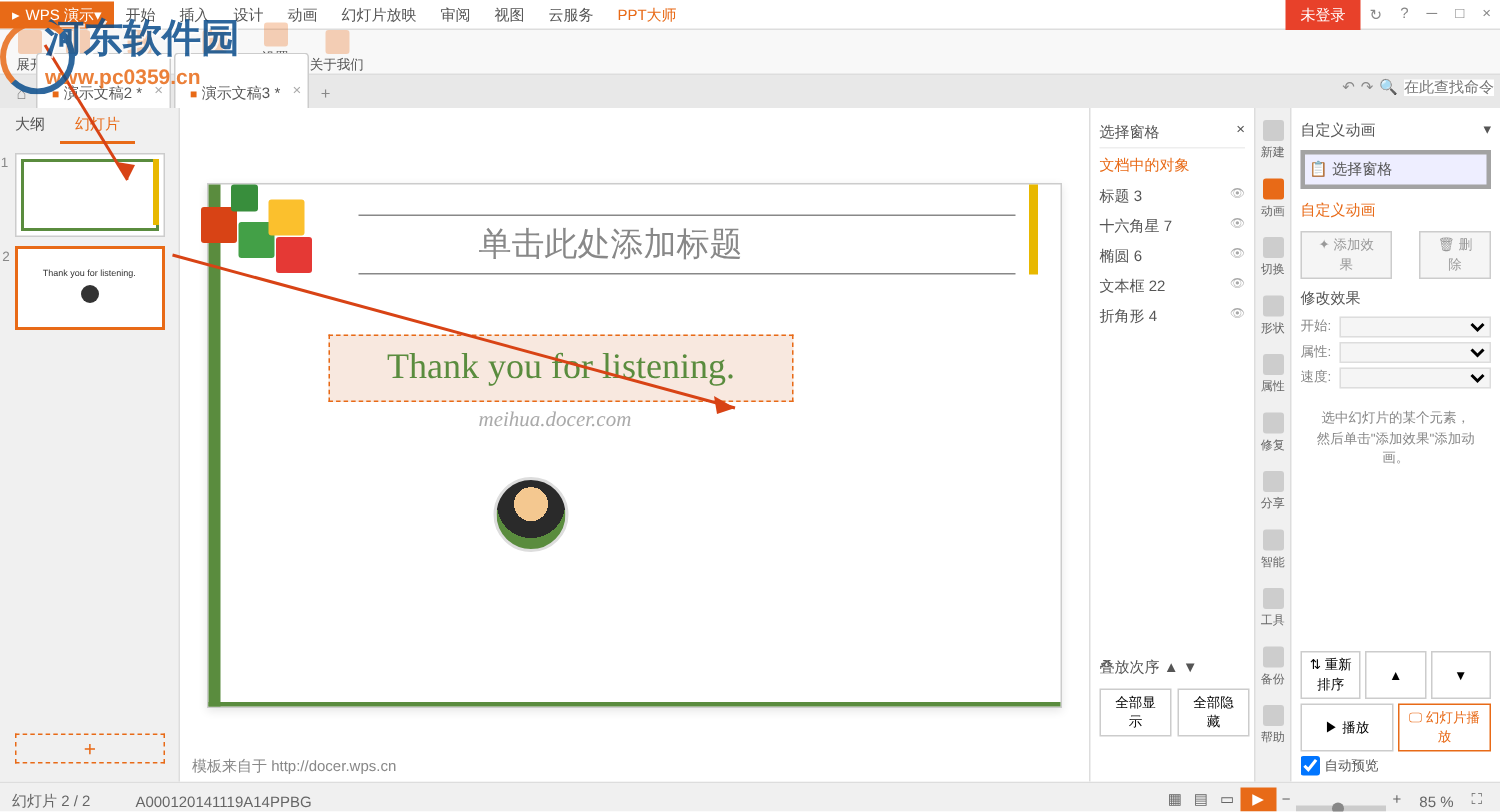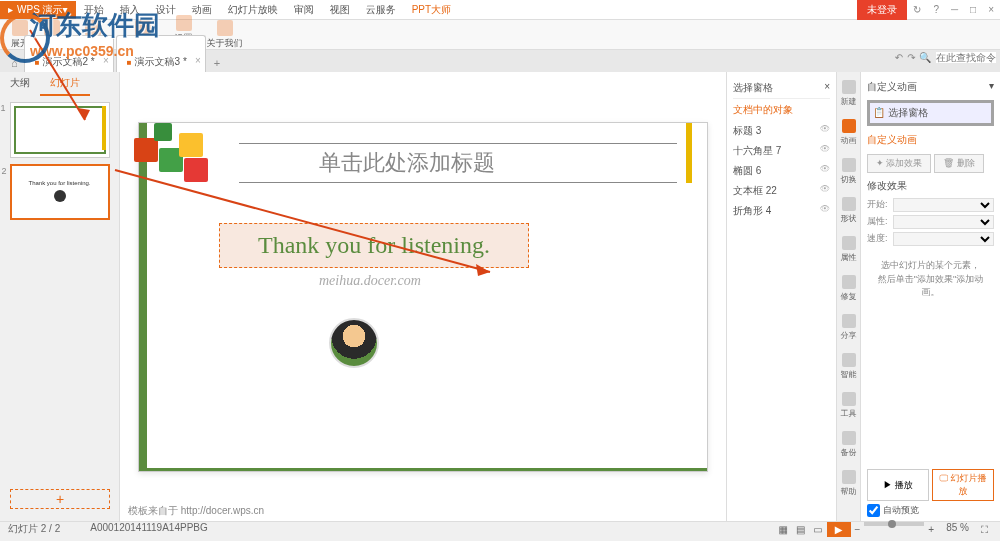--- a/index.html
+++ b/index.html
@@ -71,33 +71,33 @@
 .toolstrip { width: 24px; background: #f0f0f0; border-left: 1px solid #ddd; display: flex; flex-direction: column; align-items: center; padding-top: 8px; gap: 12px; }
 .tool-item { width: 18px; text-align: center; font-size: 8px; color: #666; cursor: pointer; }
 .tool-item .ti-icon { width: 14px; height: 14px; background: #999; opacity: 0.4; margin: 0 auto 2px; border-radius: 2px; }
 .tool-item.active .ti-icon { background: #e86a17; opacity: 1; }
 
 .panel-anim { width: 140px; background: #fff; border-left: 1px solid #ddd; padding: 6px; font-size: 10px; position: relative; }
 .anim-header { color: #555; padding: 2px 0; display: flex; justify-content: space-between; }
 .anim-sel { background: #eef; padding: 3px; margin: 4px 0; color: #555; border: 3px solid #a3a3a3; }
 .anim-section { color: #e86a17; padding: 3px 0; }
 .anim-sub { color: #555; padding: 2px 0; }
-.anim-row { display: flex; gap: 3px; margin: 4px 0; }
+.anim-row { display: flex; gap: 18px; margin: 4px 0; }
 .anim-btn { border: 1px solid #ccc; padding: 2px 8px; font-size: 9px; background: #f5f5f5; color: #999; }
 .anim-field { display: flex; font-size: 9px; margin: 3px 0; }
 .anim-field label { width: 26px; color: #888; }
 .anim-field select { flex: 1; border: 1px solid #ddd; font-size: 9px; background: #f5f5f5; }
 .anim-hint { color: #888; font-size: 9px; padding: 10px; text-align: center; line-height: 1.5; }
 .anim-bottom { position: absolute; bottom: 4px; left: 6px; right: 6px; }
 .anim-play-row { display: flex; gap: 3px; margin: 3px 0; }
 .anim-play-btn { border: 1px solid #ccc; padding: 2px 4px; font-size: 9px; flex: 1; background: #fff; }
 .anim-play-btn.orange { border-color: #e86a17; color: #e86a17; }
 .anim-check { font-size: 9px; color: #555; display: flex; align-items: center; gap: 3px; }
 
-.statusbar { height: 20px; background: #f0f0f0; border-top: 1px solid #ddd; display: flex; align-items: flex-start; padding: 0 8px; font-size: 10px; color: #666; }
+.statusbar { height: 20px; background: #f0f0f0; border-top: 1px solid #ddd; display: flex; align-items: flex-end; padding: 0 8px; font-size: 10px; color: #666; }
 .statusbar .sp { flex: 1; }
 .statusbar .view-btn { padding: 2px 4px; cursor: pointer; }
 .statusbar .play-btn { background: #e86a17; color: #fff; padding: 2px 8px; }
 .statusbar .zoom { margin: 0 8px; }
 .statusbar .zoom-bar { width: 60px; height: 4px; background: #ccc; display: inline-block; position: relative; }
 .statusbar .zoom-bar::after { content: ""; position: absolute; left: 40%; width: 8px; height: 8px; background: #888; top: -2px; border-radius: 50%; }
 
 .arrow { position: absolute; pointer-events: none; }
 .arrow-line { stroke: #d84315; stroke-width: 2; fill: none; }
 .arrow-head { fill: #d84315; }
@@ -222,20 +222,27 @@
     <div class="panel-title">
         <span>选择窗格</span>
         <span>×</span>
       </div>
     <div class="panel-section">文档中的对象</div>
     <div class="obj-item">标题 3</div>
     <div class="obj-item">十六角星 7</div>
     <div class="obj-item">椭圆 6</div>
     <div class="obj-item">文本框 22</div>
     <div class="obj-item">折角形 4</div>
+    <div class="panel-bottom">
+      <div class="order-label"><span>叠放次序</span> ▲ ▼</div>
+      <div class="btn-row">
+        <button class="btn-sm">全部显示</button>
+        <button class="btn-sm">全部隐藏</button>
+      </div>
+    </div>
   </div>
 
   <div class="toolstrip">
     <div class="tool-item"><div class="ti-icon"></div><span>新建</span></div>
     <div class="tool-item active"><div class="ti-icon"></div><span>动画</span></div>
     <div class="tool-item"><div class="ti-icon"></div><span>切换</span></div>
     <div class="tool-item"><div class="ti-icon"></div><span>形状</span></div>
     <div class="tool-item"><div class="ti-icon"></div><span>属性</span></div>
     <div class="tool-item"><div class="ti-icon"></div><span>修复</span></div>
     <div class="tool-item"><div class="ti-icon"></div><span>分享</span></div>
@@ -264,20 +271,25 @@
     <div class="anim-field">
         <label>属性:</label>
         <select></select>
       </div>
     <div class="anim-field">
         <label>速度:</label>
         <select></select>
       </div>
     <div class="anim-hint">选中幻灯片的某个元素，然后单击"添加效果"添加动画。</div>
     <div class="anim-bottom">
+      <div class="anim-play-row">
+        <button class="anim-play-btn">⇅ <span>重新排序</span></button>
+        <button class="anim-play-btn">▲</button>
+        <button class="anim-play-btn">▼</button>
+      </div>
       <div class="anim-play-row">
         <button class="anim-play-btn">▶ <span>播放</span></button>
         <button class="anim-play-btn orange">🖵 <span>幻灯片播放</span></button>
       </div>
       <label class="anim-check">
           <input type="checkbox" checked="" style=""> 
           <span>自动预览</span>
         </label>
     </div>
   </div>

